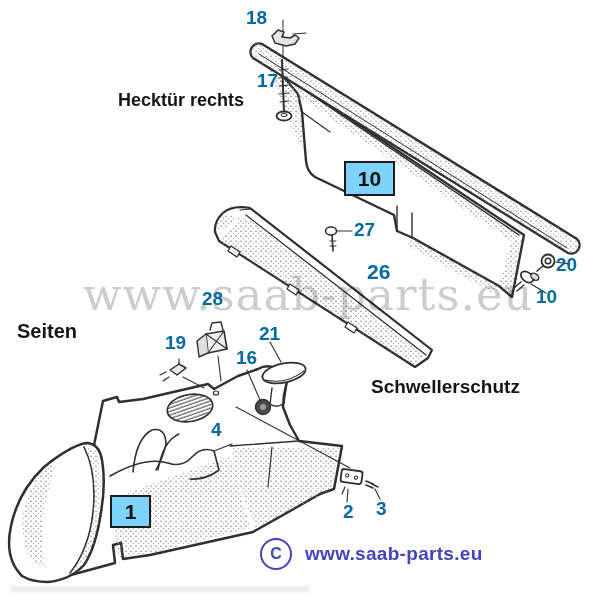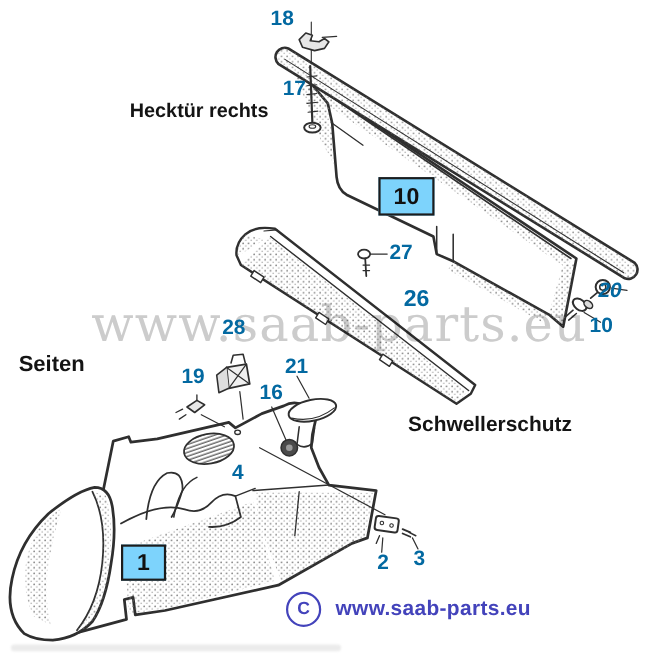--- a/index.html
+++ b/index.html
@@ -185,21 +185,21 @@
   <div id="hd-side" class="heading"><span>Seiten</span><br></div>
   <div id="hd-sill" class="heading">Schwellerschutz</div>
 
   <div class="lbl" style="left:246px;top:8px;">18</div>
   <div class="lbl" style="left:257px;top:71px;">17</div>
   <div id="box10" class="boxed">
       <span>10</span>
     </div>
   <div class="lbl" style="left:354px;top:220px;text-align:center;">27</div>
   <div class="lbl" style="left:367px;top:262px;font-size:21px;">26</div>
-  <div class="lbl" style="left:544px;top:255px;font-style:italic;">20</div>
+  <div class="lbl" style="left:556px;top:255px;">20</div>
   <div class="lbl" style="left:536px;top:287px;">10</div>
   <div class="lbl" style="left:202px;top:289px;">28</div>
   <div class="lbl" style="left:165px;top:333px;">19</div>
   <div class="lbl" style="left:259px;top:324px;">21</div>
   <div class="lbl" style="left:236px;top:348px;">16</div>
   <div class="lbl" style="left:211px;top:420px;">4</div>
   <div id="box1" class="boxed">
       <span>1</span>
     </div>
   <div class="lbl" style="left:343px;top:502px;">2</div>

